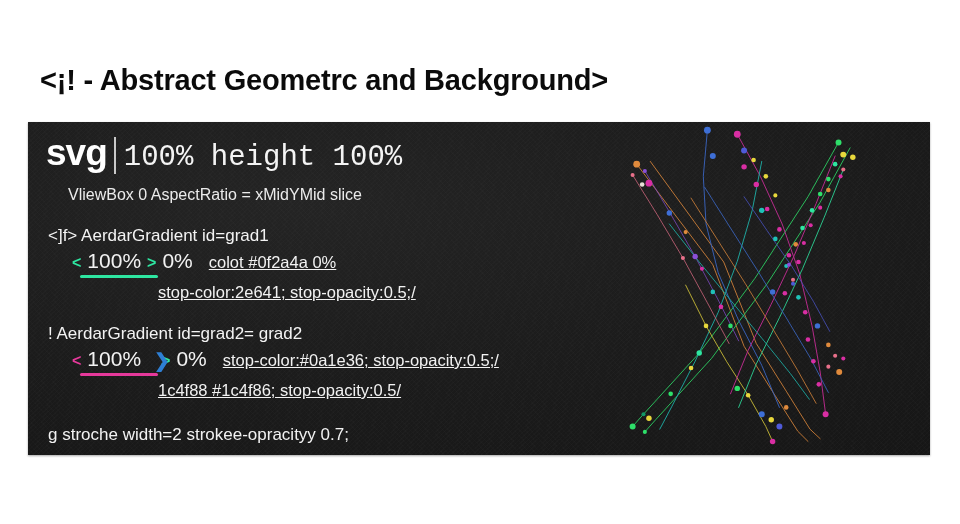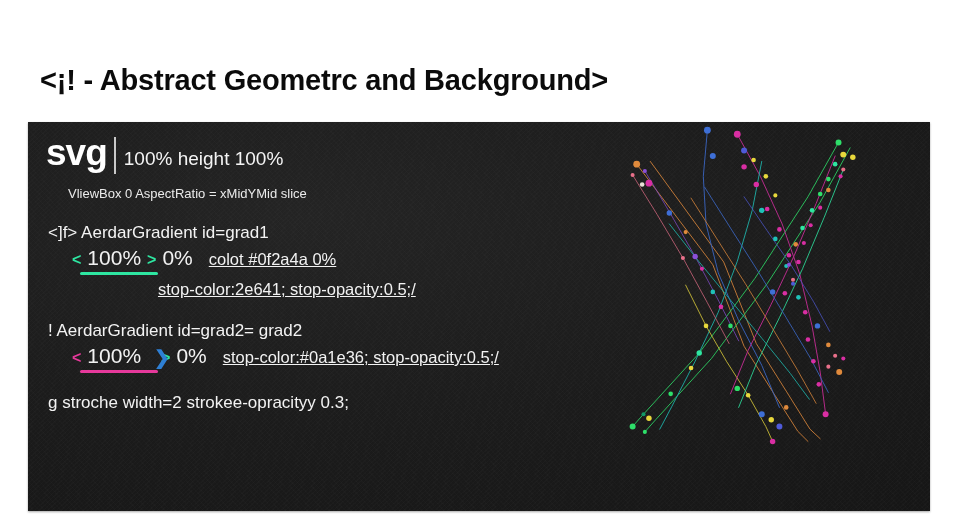--- a/index.html
+++ b/index.html
@@ -24,21 +24,21 @@
     font-weight: bold;
     color: #0b0b0b;
     letter-spacing: -0.2px;
     white-space: nowrap;
   }
 
   
   #code-panel {
     position: absolute;
     left: 28px; top: 122px;
-    width: 902px; height: 389px;
+    width: 902px; height: 333px;
     background:
       radial-gradient(125% 115% at 30% 25%, #242424 0%, #1b1b1b 48%, #141414 100%);
     box-shadow: 0 1px 2px rgba(0,0,0,0.35);
     overflow: hidden;
   }
   #panel-texture {
     position: absolute; inset: 0;
     background:
       repeating-linear-gradient(137deg, rgba(255,255,255,0.016) 0px, rgba(255,255,255,0.016) 1px, rgba(0,0,0,0) 1px, rgba(0,0,0,0) 3px),
       repeating-linear-gradient(47deg, rgba(255,255,255,0.010) 0px, rgba(255,255,255,0.010) 1px, rgba(0,0,0,0) 1px, rgba(0,0,0,0) 4px);
@@ -66,28 +66,29 @@
     color: #ffffff;
     letter-spacing: -1px;
   }
   .head-divider {
     width: 2px;
     align-self: stretch;
     margin: 3px 8px 4px 7px;
     background: #c9c9c9;
   }
   .svg-dims {
-    font-size: 19px;
+    font-size: 29px;
     color: #f4f4f4;
     line-height: 1;
     white-space: nowrap;
+    font-family: Liberation Mono, monospace;
   }
 
   .viewbox-line {
-    font-size: 13px;
+    font-size: 16px;
     color: #ebebeb;
     margin: 8px 0 12px 22px;
     white-space: nowrap;
   }
 
   .grad-block { margin-top: 22px; }
   .grad-title {
     font-size: 17px;
     color: #f3f3f3;
     white-space: nowrap;
@@ -196,27 +197,28 @@
       <div class="grad-block">
         <div class="grad-title">! AerdarGradient id=grad2= grad2</div>
         <div class="grad-body">
           <div class="grad-row">
             <span class="chev" style="color:#e6399b">&lt;</span>
             <span class="pct">100%</span>
             <span class="chev" style="color:#2ee6a1;margin-left:14px">&gt;</span>
             <span class="pct">0%</span>
             <span class="grad-text">stop-color:#0a1e36; stop-opacity:0.5;/</span>
           </div>
+          <div class="grad-text second">1c4f88 #1c4f86; stop-opacity:0.5/</div>
           <span class="swatch-bar" style="top:26px;background:#e6399b"></span>
           <span class="blue-chev" style="left:108px;top:4px;color:#2e7fd4">❯</span>
         </div>
       </div>
 
       <div class="tail-block">
-        <div class="tail-line">g stroche width=2 strokee-opracityy 0.3;</div>
+        <div class="tail-line">g stroche width=2 strokee-opracityy 0.7;</div>
       </div>
 
     </div>
 
     <div id="artwork">
       <svg viewBox="0 0 400 490" preserveAspectRatio="xMidYMid meet">
         <g id="poly-layer" fill="none" stroke-linecap="round" stroke-linejoin="round" opacity="0.85">
             <polyline points="48,62 160,210 206,330 250,400 285,455 300,470" stroke="#e08a3c" stroke-width="1.4"></polyline>
             <polyline points="68,58 176,206 224,326 268,396 303,452 318,466" stroke="#e08a3c" stroke-width="1.4"></polyline>
             <polyline points="345,30 300,110 222,230 140,340 58,430 42,448" stroke="#2ee06a" stroke-width="1.4"></polyline>

